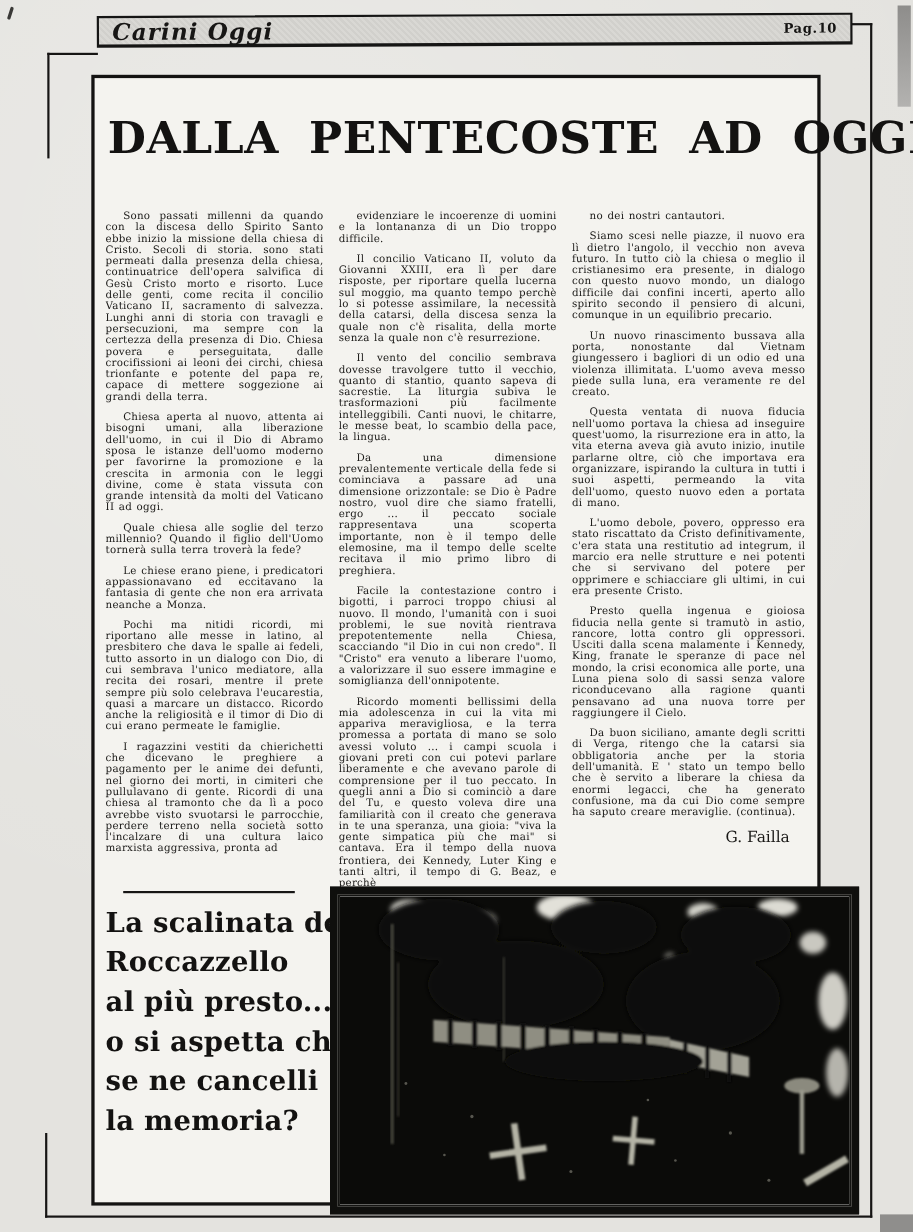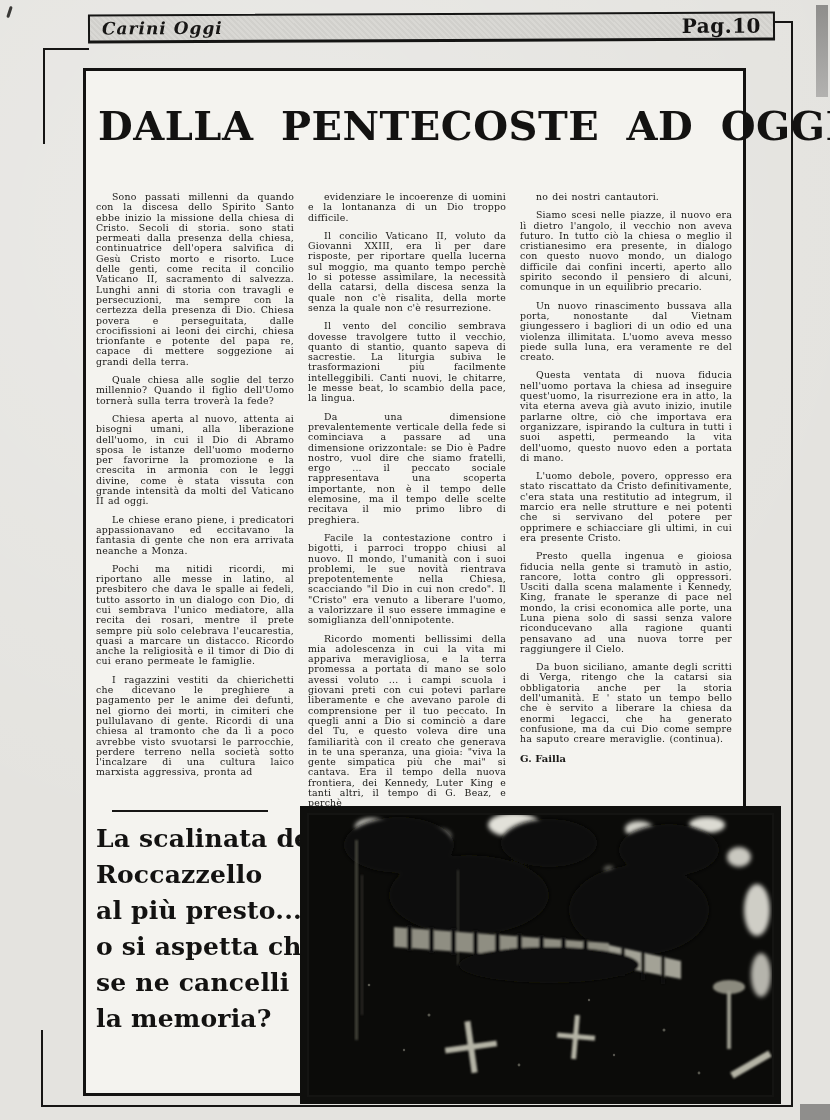--- a/index.html
+++ b/index.html
@@ -28,22 +28,22 @@
   .fl-v{left:41px;top:1030px;width:2px;height:77px;}
 
   
   .masthead{
     position:absolute;left:88px;top:13px;width:687px;height:29px;
     background:repeating-linear-gradient(45deg,#d9d8d4 0 2px,#d1d0cc 2px 4px);
     border:2px solid #151514;border-bottom-width:3px;
     box-sizing:border-box;display:flex;align-items:center;justify-content:space-between;
     padding:0 12px;transform:rotate(-0.25deg);
   }
-  .masthead .title{font-style:italic;font-weight:bold;font-size:17px;letter-spacing:1px;color:#171615;}
-  .masthead .pagenum{font-weight:bold;font-size:20px;color:#141312;letter-spacing:.5px;}
+  .masthead .title{font-style:italic;font-weight:bold;font-size:21px;letter-spacing:1px;color:#171615;}
+  .masthead .pagenum{font-weight:bold;font-size:12px;color:#141312;letter-spacing:.5px;}
 
   
   .article-box{
     position:absolute;left:83px;top:68px;width:663px;height:1028px;
     background:#f4f3ef;border:3px solid #131211;box-sizing:border-box;
   }
   .article-title{
     position:absolute;left:98px;top:102px;width:636px;
     font-weight:bold;font-size:40px;letter-spacing:.5px;word-spacing:13px;
     color:#131211;white-space:nowrap;
@@ -52,21 +52,21 @@
     position:absolute;left:96px;top:192px;width:638px;height:638px;
     display:flex;gap:14px;overflow:hidden;
   }
   .col{width:198px;flex:none;}
   .col.c3{width:212px;}
   .col p{
     margin:0 0 8px 0;
     font-size:9.4px;line-height:10.3px;letter-spacing:.2px;word-spacing:1px;
     text-align:justify;text-indent:16px;color:#181715;
   }
-  .signature{font-size:10px;font-weight:bold;text-align:left;padding-right:14px;color:#181715;margin-top:2px;}
+  .signature{font-size:14px;font-weight:normal;text-align:right;padding-right:14px;color:#181715;margin-top:2px;}
 
   .divider-rule{position:absolute;left:112px;top:810px;width:156px;height:2px;background:#161514;}
 
   .caption{position:absolute;left:96px;top:821px;width:218px;}
   .caption .cap-line{
     font-weight:bold;font-size:25px;line-height:36px;color:#131211;
     letter-spacing:.2px;white-space:nowrap;
   }
 
   
@@ -100,22 +100,22 @@
     <span class="pagenum">Pag.10</span>
   </div>
 
   <div class="article-box"></div>
 
   <div class="article-title">DALLA PENTECOSTE AD OGGI</div>
 
   <div class="columns">
     <div class="col c1">
         <p>Sono passati millenni da quando con la discesa dello Spirito Santo ebbe inizio la missione della chiesa di Cristo. Secoli di storia. sono stati permeati dalla presenza della chiesa, continuatrice dell'opera salvifica di Gesù Cristo morto e risorto. Luce delle genti, come recita il concilio Vaticano II, sacramento di salvezza. Lunghi anni di storia con travagli e persecuzioni, ma sempre con la certezza della presenza di Dio. Chiesa povera e perseguitata, dalle crocifissioni ai leoni dei circhi, chiesa trionfante e potente del papa re, capace di mettere soggezione ai grandi della terra.</p>
+        <p>Chiesa aperta al nuovo, attenta ai bisogni umani, alla liberazione dell'uomo, in cui il Dio di Abramo sposa le istanze dell'uomo moderno per favorirne la promozione e la crescita in armonia con le leggi divine, come è stata vissuta con grande intensità da molti del Vaticano II ad oggi.</p>
         <p>Quale chiesa alle soglie del terzo millennio? Quando il figlio dell'Uomo tornerà sulla terra troverà la fede?</p>
-        <p>Chiesa aperta al nuovo, attenta ai bisogni umani, alla liberazione dell'uomo, in cui il Dio di Abramo sposa le istanze dell'uomo moderno per favorirne la promozione e la crescita in armonia con le leggi divine, come è stata vissuta con grande intensità da molti del Vaticano II ad oggi.</p>
         <p>Le chiese erano piene, i predicatori appassionavano ed eccitavano la fantasia di gente che non era arrivata neanche a Monza.</p>
         <p>Pochi ma nitidi ricordi, mi riportano alle messe in latino, al presbitero che dava le spalle ai fedeli, tutto assorto in un dialogo con Dio, di cui sembrava l'unico mediatore, alla recita dei rosari, mentre il prete sempre più solo celebrava l'eucarestia, quasi a marcare un distacco. Ricordo anche la religiosità e il timor di Dio di cui erano permeate le famiglie.</p>
         <p>I ragazzini vestiti da chierichetti che dicevano le preghiere a pagamento per le anime dei defunti, nel giorno dei morti, in cimiteri che pullulavano di gente. Ricordi di una chiesa al tramonto che da lì a poco avrebbe visto svuotarsi le parrocchie, perdere terreno nella società sotto l'incalzare di una cultura laico marxista aggressiva, pronta ad</p>
       </div>
     <div class="col c2">
         <p>evidenziare le incoerenze di uomini e la lontananza di un Dio troppo difficile.</p>
         <p>Il concilio Vaticano II, voluto da Giovanni XXIII, era lì per dare risposte, per riportare quella lucerna sul moggio, ma quanto tempo perchè lo si potesse assimilare, la necessità della catarsi, della discesa senza la quale non c'è risalita, della morte senza la quale non c'è resurrezione.</p>
         <p>Il vento del concilio sembrava dovesse travolgere tutto il vecchio, quanto di stantio, quanto sapeva di sacrestie. La liturgia subiva le trasformazioni più facilmente intelleggibili. Canti nuovi, le chitarre, le messe beat, lo scambio della pace, la lingua.</p>
         <p>Da una dimensione prevalentemente verticale della fede si cominciava a passare ad una dimensione orizzontale: se Dio è Padre nostro, vuol dire che siamo fratelli, ergo ... il peccato sociale rappresentava una scoperta importante, non è il tempo delle elemosine, ma il tempo delle scelte recitava il mio primo libro di preghiera.</p>
         <p>Facile la contestazione contro i bigotti, i parroci troppo chiusi al nuovo. Il mondo, l'umanità con i suoi problemi, le sue novità rientrava prepotentemente nella Chiesa, scacciando "il Dio in cui non credo". Il "Cristo" era venuto a liberare l'uomo, a valorizzare il suo essere immagine e somiglianza dell'onnipotente.</p>

